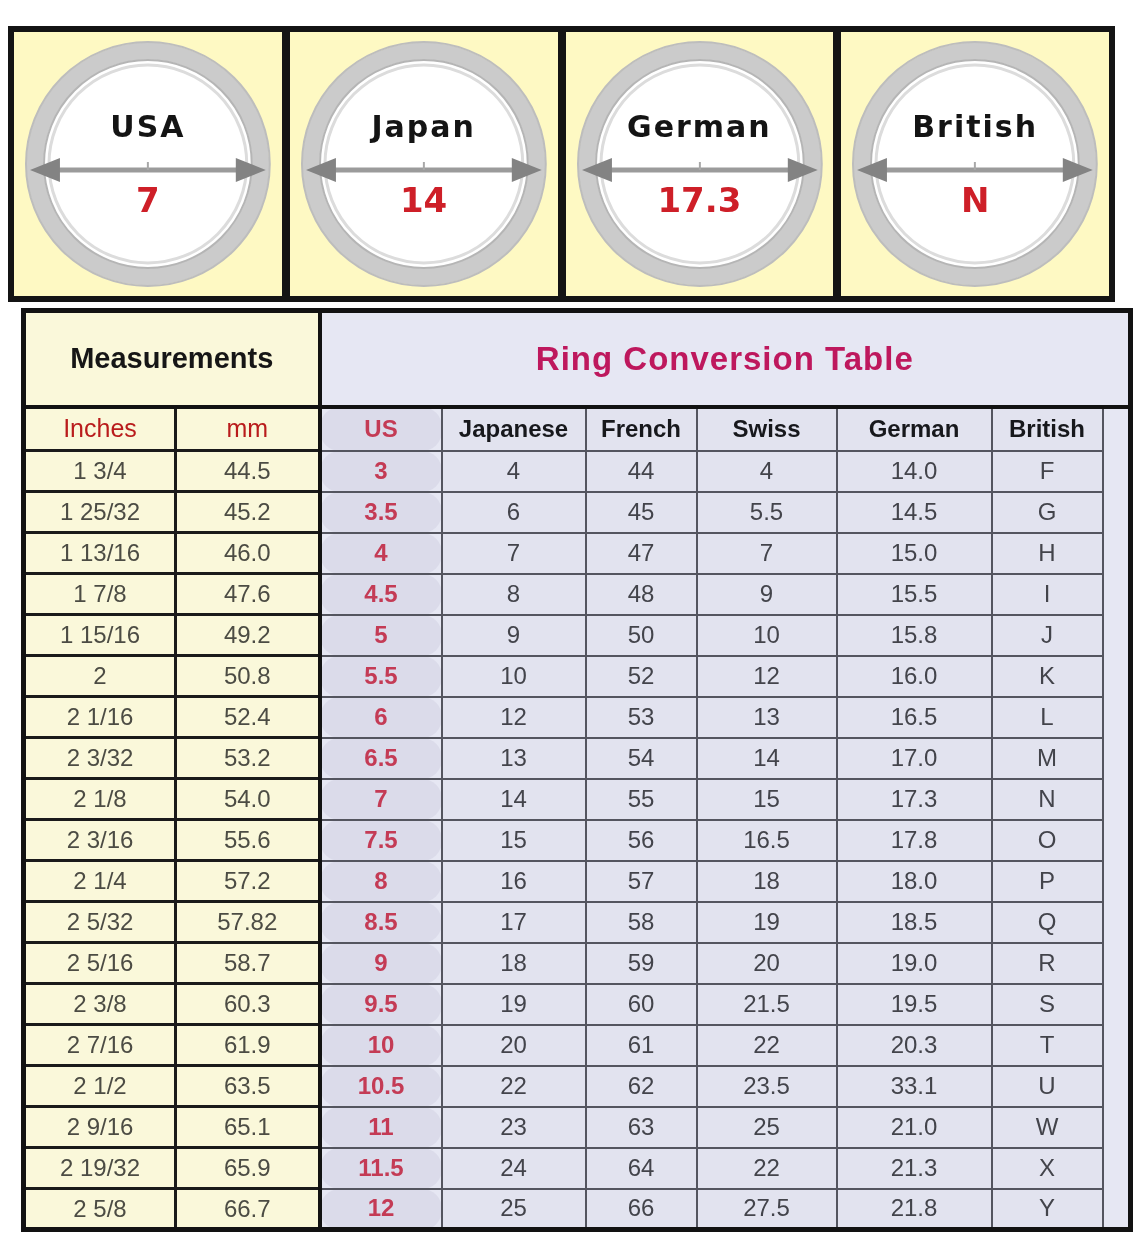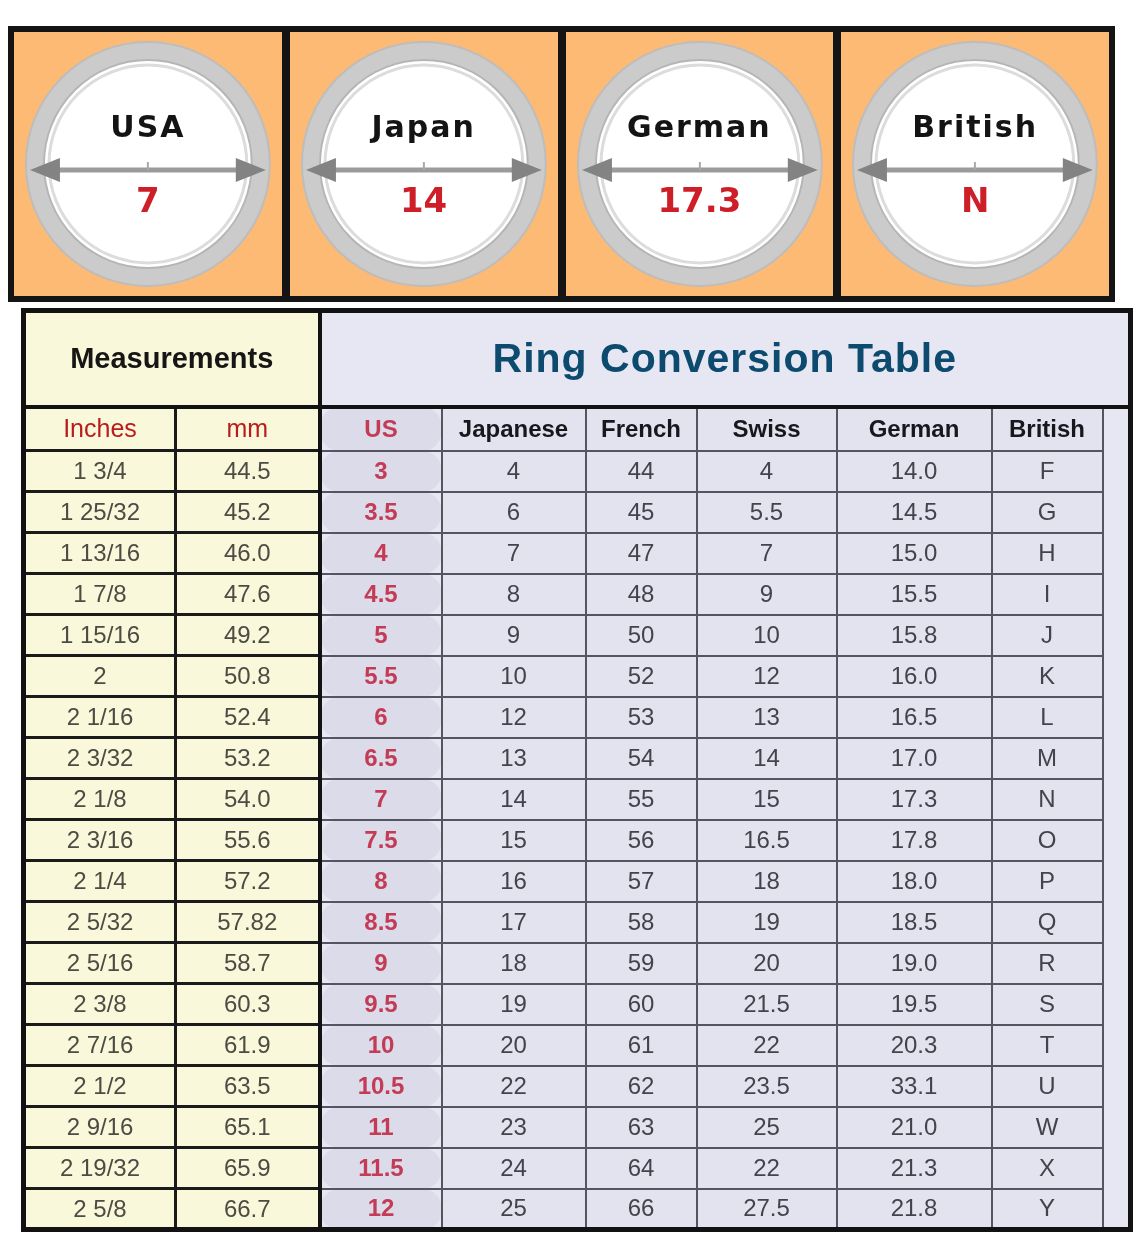--- a/index.html
+++ b/index.html
@@ -8,21 +8,21 @@
     width:1140px; height:1259px; position:relative; overflow:hidden;
     font-family:"Liberation Sans", sans-serif;
   }
   .page { position:absolute; left:0; top:0; width:1140px; height:1259px; background:#fff; }
 
   
   .rings-band {
     position:absolute; left:8px; top:26px; width:1107px; height:276px;
     display:flex; border:6px solid #141414; background:#fff;
   }
-  .ring-cell { flex:1 1 0; position:relative; background:#fdba74; border-left:8px solid #141414; }
+  .ring-cell { flex:1 1 0; position:relative; background:#fef9c3; border-left:8px solid #141414; }
   .ring-cell:first-child { border-left:none; }
   .ring-cell svg { position:absolute; left:0; top:0; width:100%; height:100%; }
   .ring-label {
     position:absolute; top:29%; left:0; width:100%; text-align:center;
     font-family:"DejaVu Sans", sans-serif; font-weight:bold; font-size:30px;
     letter-spacing:2px; color:#141414;
   }
   .ring-value {
     position:absolute; top:56%; left:0; width:100%; text-align:center;
     font-family:"DejaVu Sans", sans-serif; font-weight:bold; font-size:34px;
@@ -37,21 +37,21 @@
   }
   table.conv td, table.conv th { text-align:center; vertical-align:middle; overflow:hidden; }
 
   th.band { height:96px; border:4px solid #121212; }
   th.band.yellow {
     background:var(--yellow_bg, #faf8da);
     font-size:29px; font-weight:bold; color:#161616;
   }
   th.band.lav {
     background:var(--lavender_bg, #e6e7f3);
-    font-size:41px; font-weight:bold; color:#0c4a6e; letter-spacing:1px;
+    font-size:33px; font-weight:bold; color:#be185d; letter-spacing:1px;
   }
 
   .ycell {
     background:var(--yellow_bg, #faf8da);
     border:3px solid #1a1a1a; color:#4c4c44; font-size:24px;
   }
   .lcell {
     background:var(--cell_lavender, #e2e3ef);
     border:2px solid #54555f; color:#43444b; font-size:24px;
   }

